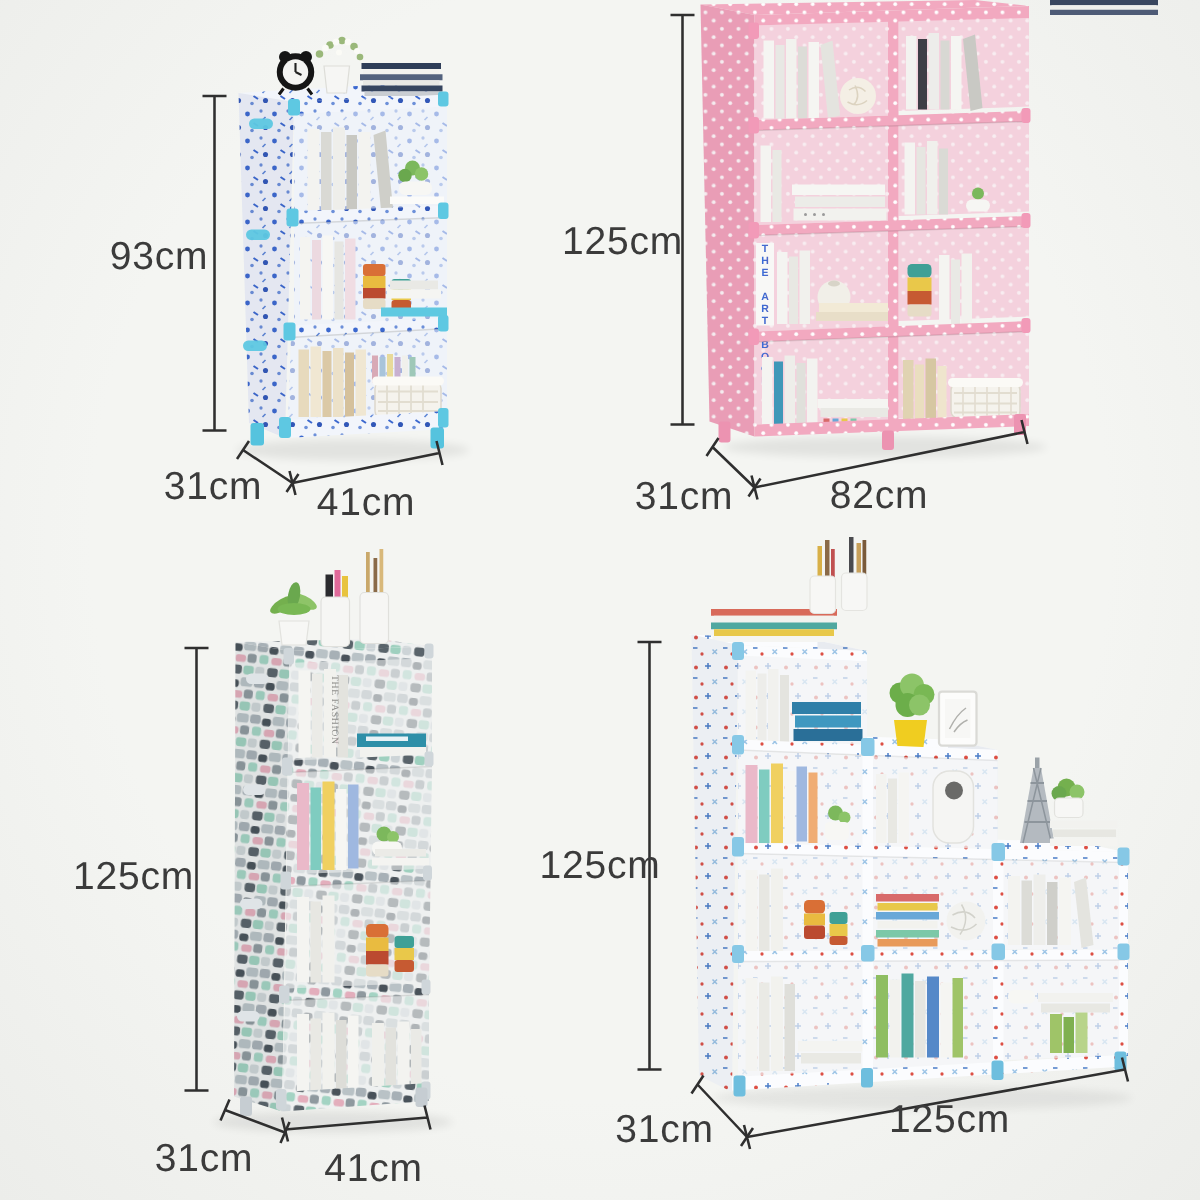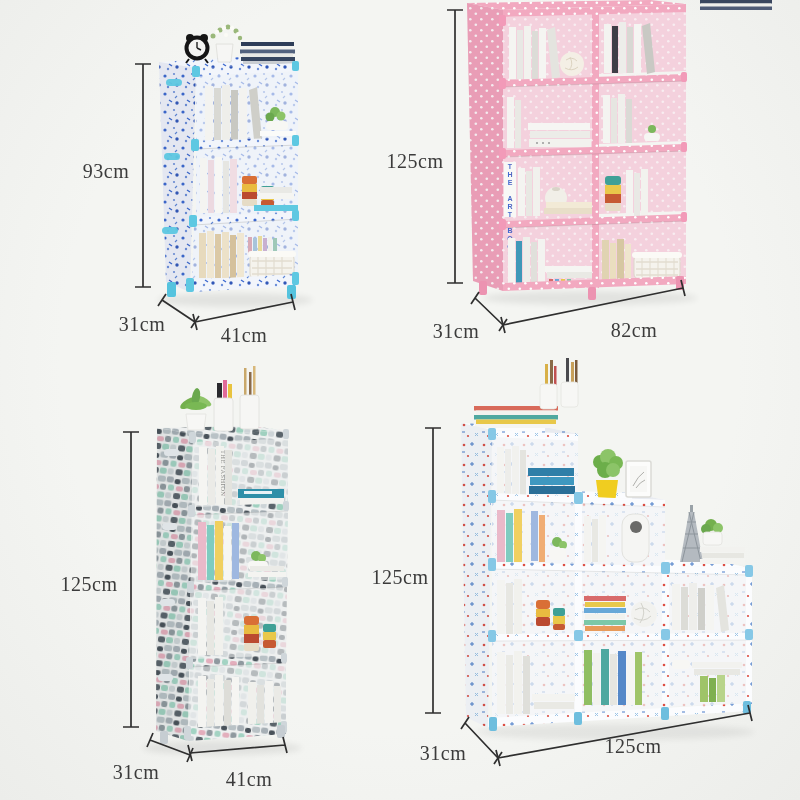--- a/index.html
+++ b/index.html
@@ -2,22 +2,22 @@
 <html><head>
 <meta charset="utf-8">
 <style>
   html,body{margin:0;padding:0;}
   body{width:800px;height:800px;overflow:hidden;background:#f1f2ef;}
   .canvas{position:relative;width:800px;height:800px;background:radial-gradient(ellipse at 50% 45%, #f4f5f2 60%, #ecedea 100%);}
   .canvas svg{position:absolute;left:0;top:0;}
   .dim{
     position:absolute;
     transform:translate(-50%,-50%);
-    font-family:Liberation Serif, serif;
-    font-size:20px;
+    font-family:Liberation Sans, sans-serif;
+    font-size:26px;
     color:#3b3b3b;
     white-space:nowrap;
     letter-spacing:0.5px;
   }
   .vtext{
     writing-mode:vertical-rl;
     text-orientation:upright;
     font-family:"Liberation Sans",sans-serif;
     font-weight:bold;
     font-size:7px;
@@ -720,21 +720,21 @@
         </g>
   </g>
 </svg>
 
 <div class="dim" style="left:106px;top:171px">93cm</div>
 <div class="dim" style="left:142px;top:324px">31cm</div>
 <div class="dim" style="left:244px;top:335px">41cm</div>
 
 <div class="dim" style="left:415px;top:161px">125cm</div>
 <div class="dim" style="left:456px;top:331px">31cm</div>
-<div class="dim" style="left:634px;top:330px">82cm</div>
+<div class="dim" style="left:586px;top:330px">82cm</div>
 
 <div class="dim" style="left:89px;top:584px">125cm</div>
 <div class="dim" style="left:136px;top:772px">31cm</div>
 <div class="dim" style="left:249px;top:779px">41cm</div>
 
 <div class="dim" style="left:400px;top:577px">125cm</div>
 <div class="dim" style="left:443px;top:753px">31cm</div>
 <div class="dim" style="left:633px;top:746px">125cm</div>
 </div>
 

